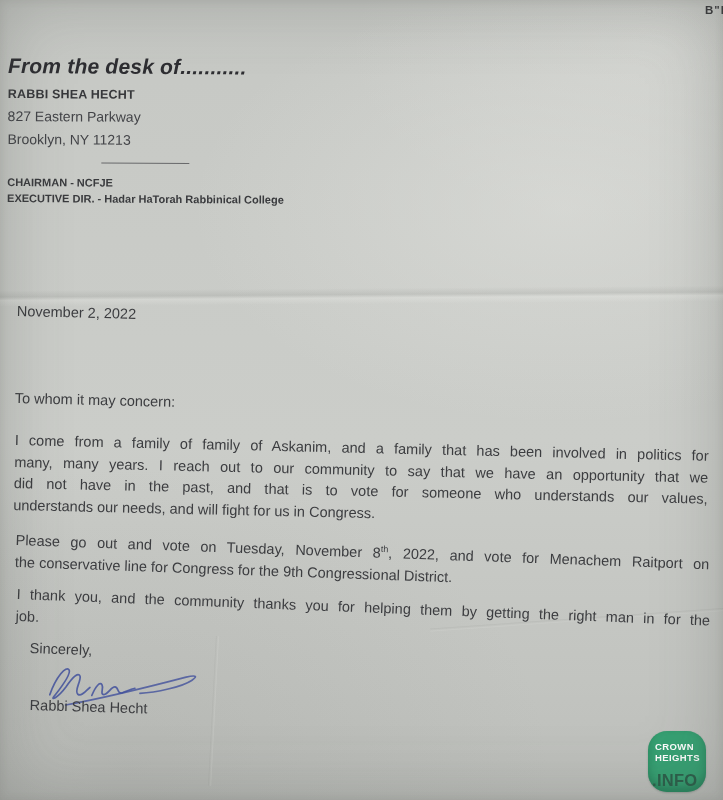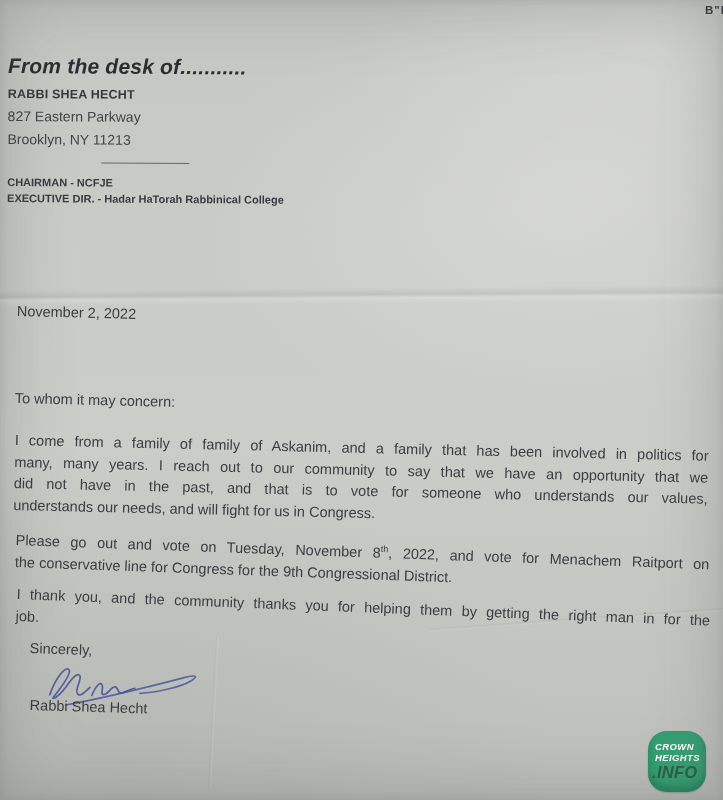--- a/index.html
+++ b/index.html
@@ -48,24 +48,24 @@
   .jline-last{text-align:justify;text-align-last:left;}
   .closing{left:30px;top:640px;transform:rotate(2.0deg);}
   .signer{left:30px;top:697px;transform:rotate(1.7deg);}
   sup{font-size:9px;line-height:0;}
   .signature{position:absolute;left:36px;top:654px;width:170px;height:58px;transform:rotate(1deg);}
   .signature svg{width:100%;height:100%;}
   .badge{
     position:absolute;left:648px;top:731px;width:58px;height:61px;
     background:#36a173;border-radius:19px;
     box-shadow:inset 0 -5px 8px rgba(0,60,35,0.30), 0 1px 2px rgba(40,60,50,0.25);
-    padding-top:11px;box-sizing:border-box;font-style:italic;
+    padding-top:11px;box-sizing:border-box;
   }
   .wm-line{color:#ffffff;font-weight:bold;font-size:9.5px;line-height:10.5px;letter-spacing:0.4px;padding-left:7px;}
-  .wm-info{color:#2b5f4a;font-weight:bold;font-size:16.5px;line-height:17px;letter-spacing:0.3px;padding-left:4px;margin-top:1px;}
+  .wm-info{color:#2b5f4a;font-weight:bold;font-size:16.5px;line-height:17px;letter-spacing:0.3px;padding-left:4px;margin-top:9px;}
 </style>
 </head>
 <body>
 
 <div class="photo">
   <div class="crease-h"></div>
   <div class="crease-v"></div>
   <div class="crease-d"></div>
 
   <div class="letter">

